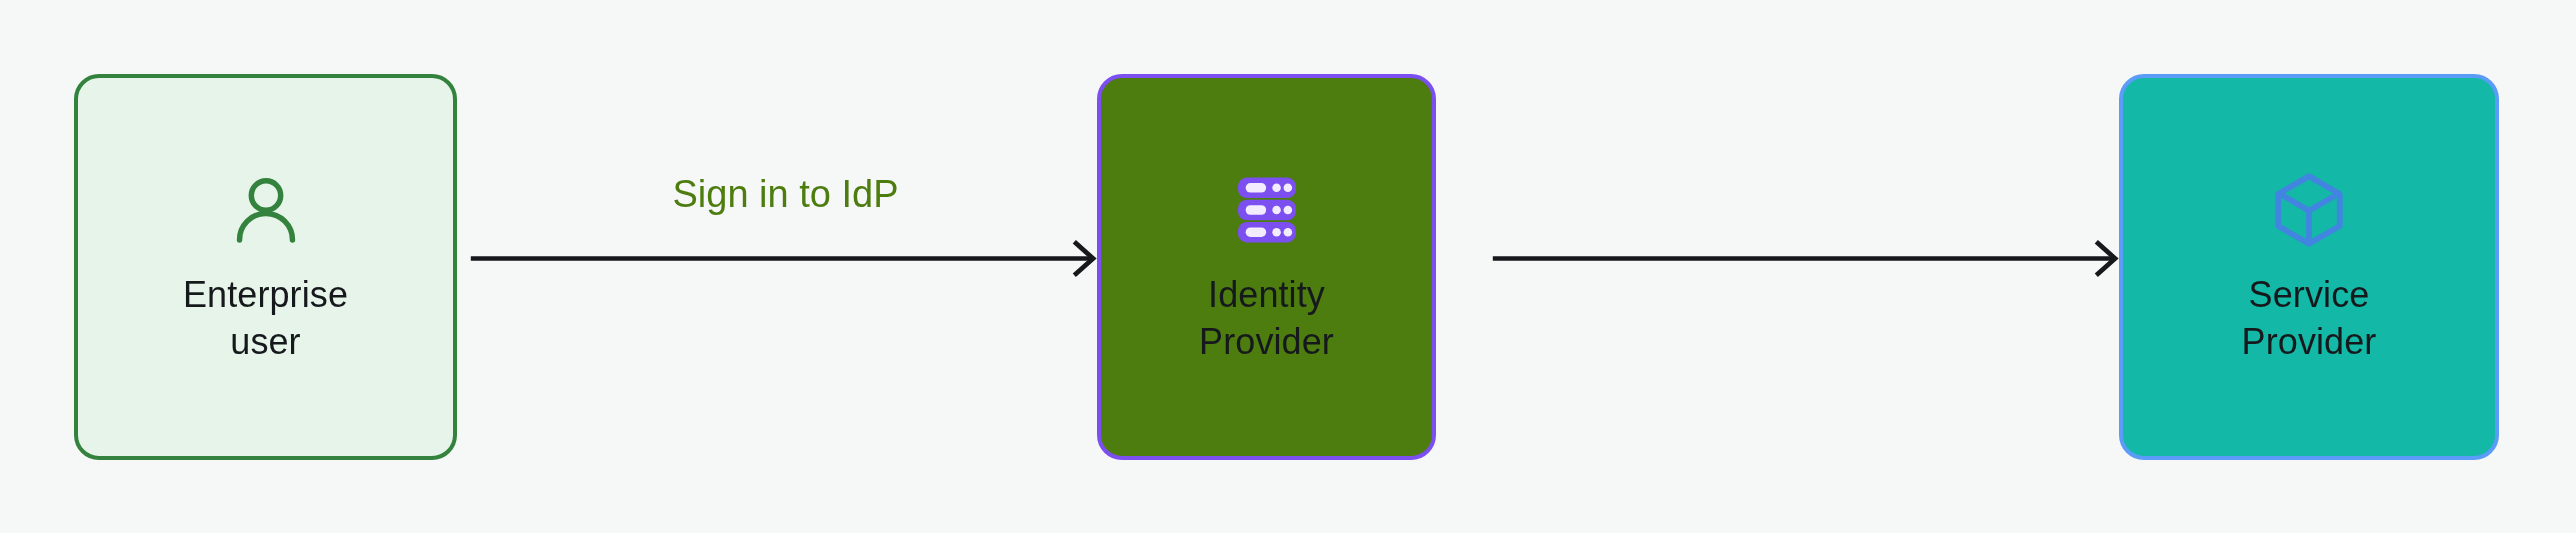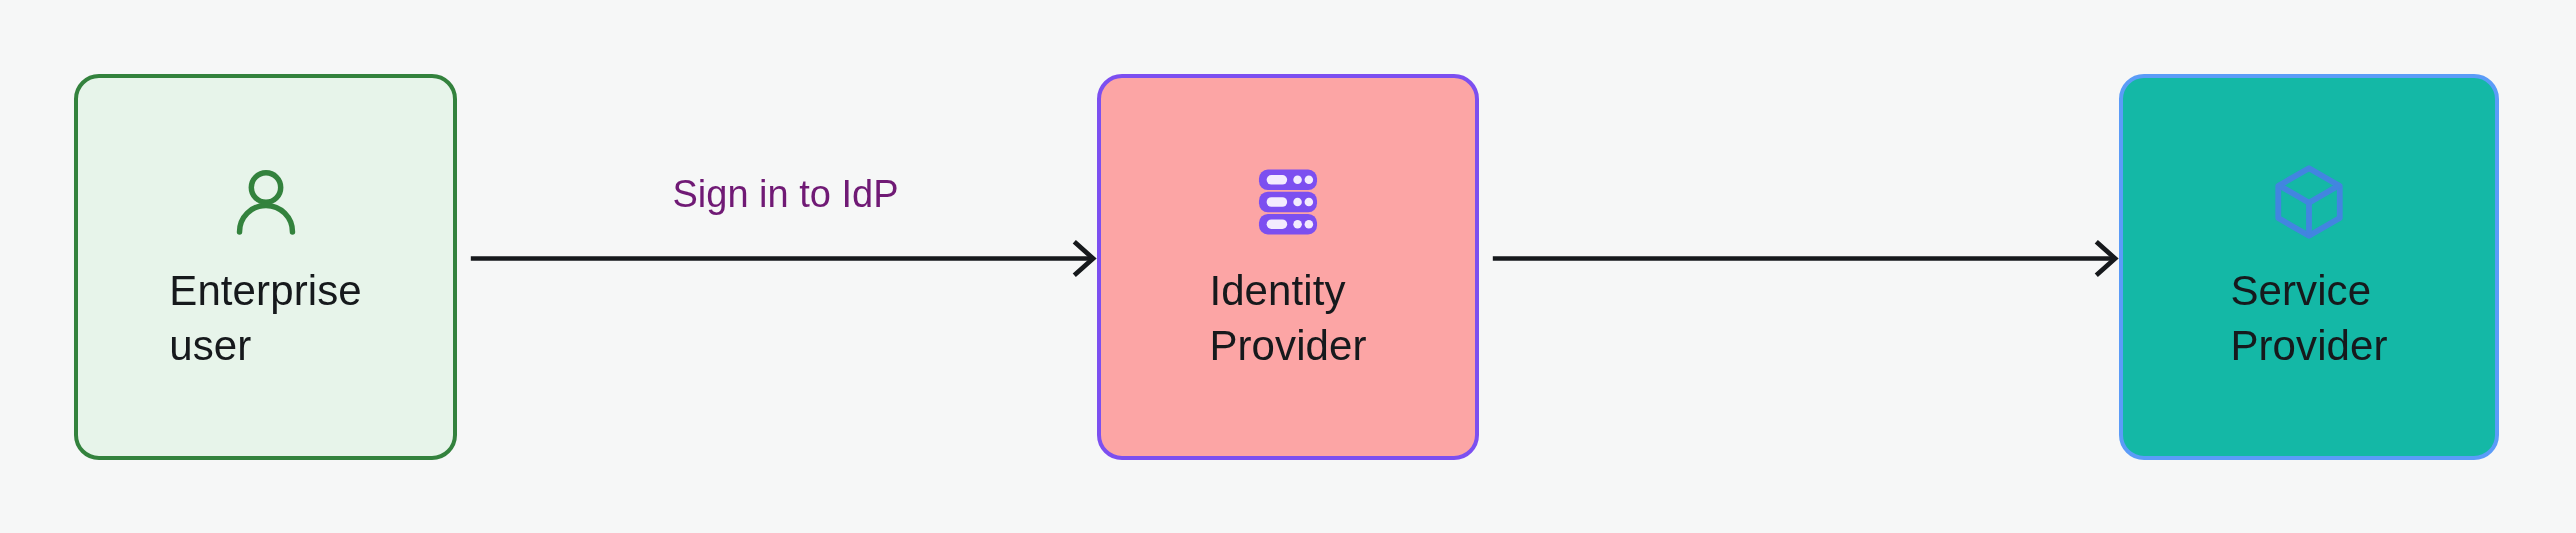--- a/index.html
+++ b/index.html
@@ -34,38 +34,39 @@
     flex-direction: column;
     align-items: center;
     justify-content: center;
   }
   .node .node-icon {
     display: block;
     margin-bottom: 21px;
     line-height: 0;
   }
   .node .node-label {
-    font-size: 42px;
+    font-size: 36px;
     line-height: 1.30;
+    text-align: center;
     color: #16191c;
     letter-spacing: 0.1px;
     white-space: pre-line;
     padding: 0 13.3px;
   }
 
   #node-enterprise-user {
     left: 74px;
     width: 383px;
     background: #e7f4ea;
     border-color: #33823d;
   }
   #node-identity-provider {
     left: 1097px;
-    width: 382px;
-    background: #fca5a5;
+    width: 339px;
+    background: #4d7c0f;
     border-color: #7c4ff0;
   }
   #node-service-provider {
     left: 2119px;
     width: 380px;
     background: #14b8a6;
     border-color: #5b9cf8;
   }
 
   
@@ -74,21 +75,21 @@
     top: 232px;
     height: 53px;
   }
   #arrow-signin  { left: 470px;  width: 631px; }
   #arrow-ssoresp { left: 1492px; width: 631px; }
 
   
   .edge-label {
     position: absolute;
     text-align: center;
-    color: #701a75;
+    color: #4d7c0f;
     font-size: 38px;
     line-height: 1.28;
     white-space: pre-line;
   }
   #label-signin {
     left: 470px;
     width: 631px;
     top: 170px;
   }
   #label-ssoresp-top {

